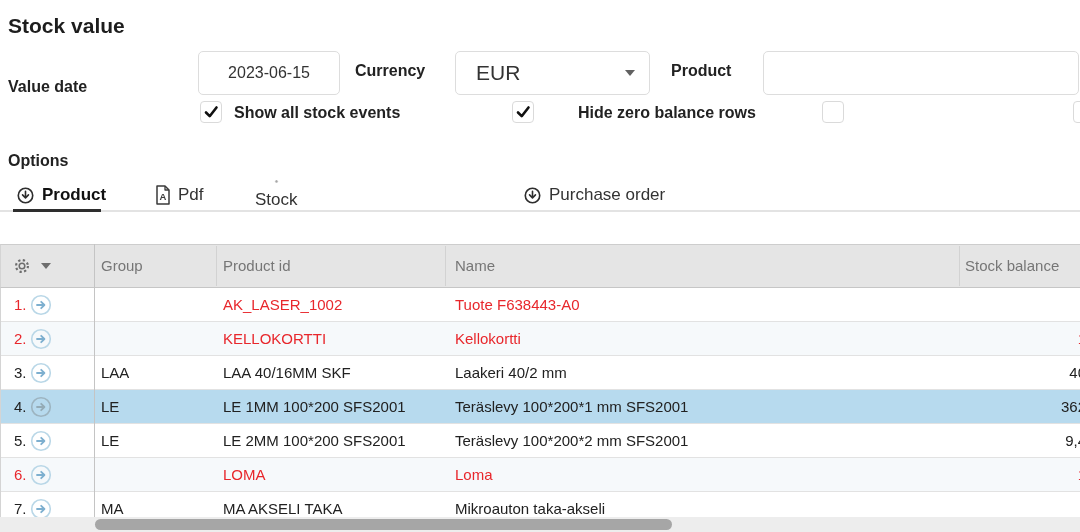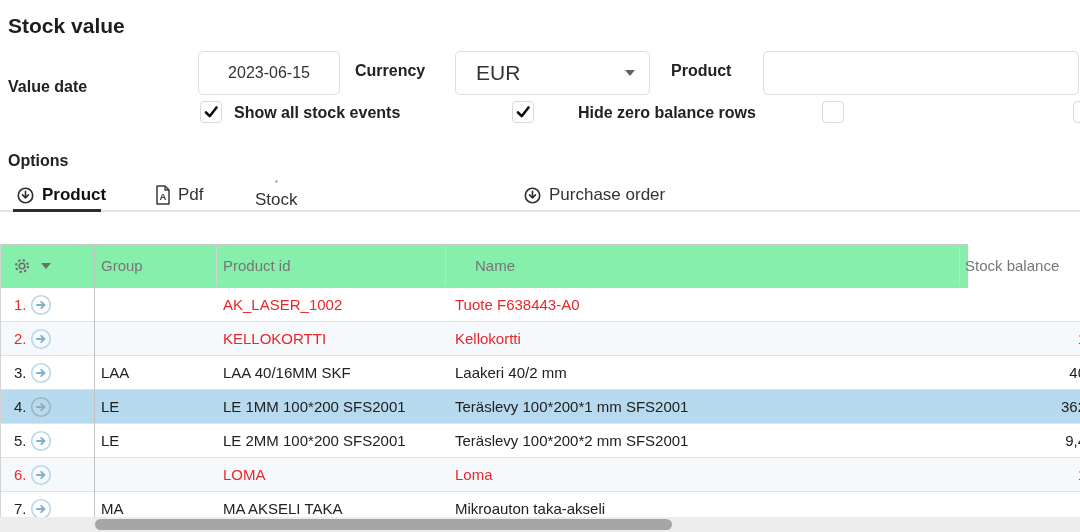--- a/index.html
+++ b/index.html
@@ -41,21 +41,21 @@
 
   
   #tabs-border { left:0; top:210px; width:1080px; height:2px; background:#e3e3e3; }
   .tab { top:180px; height:30px; display:flex; align-items:center; gap:7px; cursor:pointer; }
   .tab .tab-label { font-size:17px; color:#333; white-space:nowrap; }
   .tab.active .tab-label { font-weight:bold; color:#111; }
   #tab-underline { left:13px; top:209px; width:88px; height:3px; background:#2e2e2e; }
 
   
   #thead {
-    left:0; top:244px; width:968px; height:44px; background:#86efac;
+    left:0; top:244px; width:1080px; height:44px; background:#e5e5e5;
     border-top:1px solid #cdcdcd; border-bottom:1px solid #c6c6c6;
     border-left:1px solid #d4d4d4;
   }
   .th { position:absolute; top:0; height:42px; line-height:42px;
         font-size:15px; color:#767676; white-space:nowrap; }
   .vsep { position:absolute; top:1px; width:1px; height:40px; background:#d2d2d2; }
   #gear-wrap { position:absolute; left:12px; top:12px; display:flex; align-items:center; gap:10px; cursor:pointer; }
 
   #tbody { left:0; top:288px; width:1080px; border-left:1px solid #d4d4d4; }
   .row { position:relative; width:1080px; height:34px; background:#fff;
@@ -160,21 +160,21 @@
         <circle cx="10" cy="10" r="3.1" fill="none" stroke="#6d6d6d" stroke-width="1.7"></circle>
         <circle cx="10" cy="10" r="6.6" fill="none" stroke="#6d6d6d" stroke-width="2.4" stroke-dasharray="2.5 2.7"></circle>
       </svg>
       <span class="caret-down" style="border-top-color:#6d6d6d;"></span>
     </div>
     <div class="vsep" style="left:215px;"></div>
     <div class="vsep" style="left:444px;"></div>
     <div class="vsep" style="left:958px;"></div>
     <div class="th" style="left:100px;">Group</div>
     <div class="th" style="left:222px;">Product id</div>
-    <div class="th" style="left:454px;margin-left:20px;">Name</div>
+    <div class="th" style="left:454px;">Name</div>
     <div class="th" style="left:964px;">Stock balance</div>
   </div>
 
   <div class="abs" id="tbody">
       <div class="row red">
     <span class="c-num">1.</span>
     <svg class="c-arrow" width="22" height="22" viewBox="0 0 22 22">
       <circle cx="11" cy="11" r="9.3" fill="none" stroke-width="1.6"></circle>
       <path d="M7 11 H14 M11.2 7.8 L14.4 11 L11.2 14.2" fill="none" stroke-width="1.8" stroke-linecap="round" stroke-linejoin="round"></path>
     </svg>

